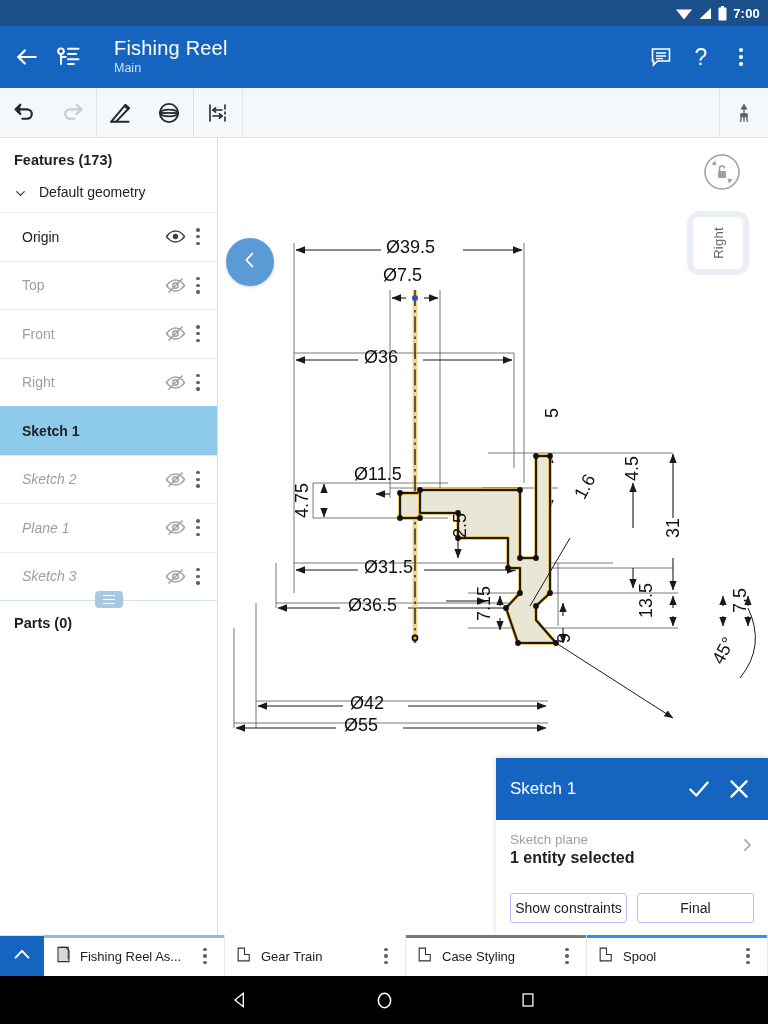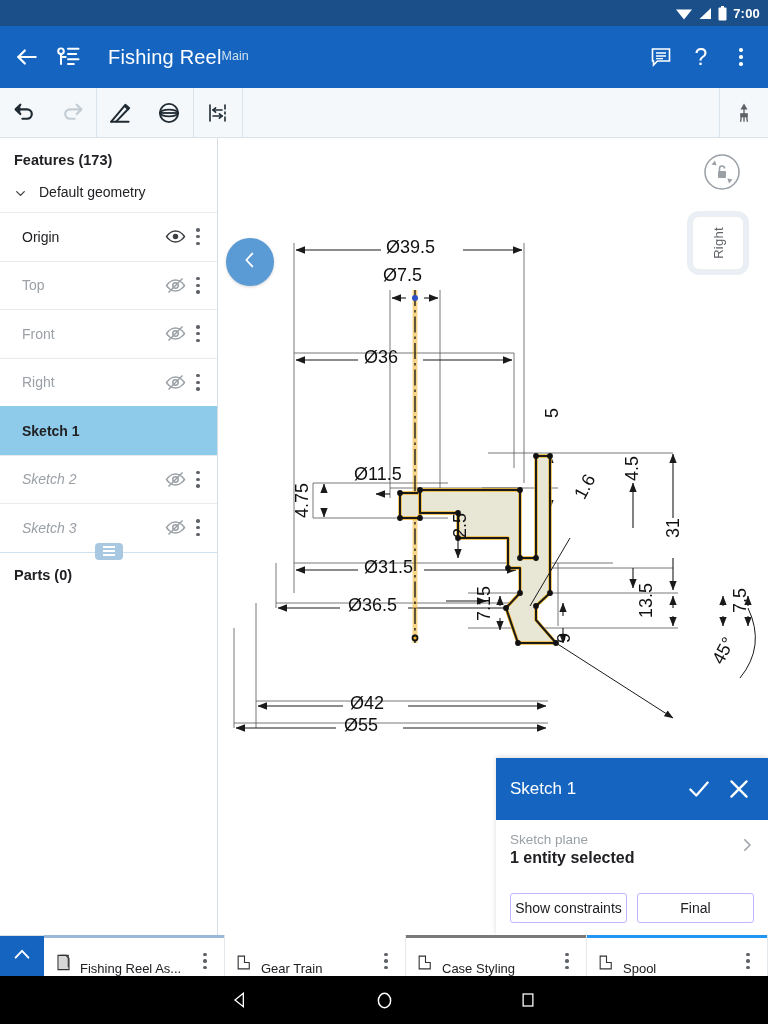--- a/index.html
+++ b/index.html
@@ -19,21 +19,21 @@
   .statusbar .time { color:#fff; font-size:13px; font-weight:600; letter-spacing:.2px;}
   .sb-ico { display:inline-flex; align-items:center; }
 
   
   .appbar {
     height: 62px; background: #1565c0; display:flex; align-items:center;
     padding: 0 14px; gap: 14px; position:relative;
   }
   .appbar .back { width:26px;height:26px;flex:0 0 auto; cursor:pointer;}
   .appbar .verico { width:28px;height:28px;flex:0 0 auto;}
-  .titlewrap { display:flex; flex-direction:row; justify-content:center; line-height:1.05; margin-left:12px;}
+  .titlewrap { display:flex; flex-direction:column; justify-content:center; line-height:1.05; margin-left:18px;}
   .title { color:#fff; font-size:20px; font-weight:400; letter-spacing:.2px;}
   .subtitle { color:#cfe0f2; font-size:12.5px; margin-top:3px;}
   .appbar .spacer{ flex:1 1 auto;}
   .hdr-ico { width:26px; height:26px; display:flex; align-items:center; justify-content:center; cursor:pointer;}
   .hdr-ico.help { color:#fff; font-size:23px; font-weight:400;}
   .dots-v { display:flex; flex-direction:column; gap:3.5px; align-items:center;}
   .dots-v i { width:3.6px;height:3.6px;border-radius:50%; background:#fff; display:block;}
 
   
   .toolbar {
@@ -110,21 +110,21 @@
   .dlg-btns { display:flex; gap:10px; padding:8px 14px 12px 14px;}
   .obtn { flex:1 1 0; height:30px; border:1px solid #c4b5fd; border-radius:3px; background:#fff;
           font-size:14px; color:#202124; font-family:inherit; cursor:pointer;
           display:flex;align-items:center;justify-content:center;margin-top:12px;}
 
   
   .tabbar { position:absolute; left:0; right:0; bottom:48px; height:41px; display:flex; background:#fff;
             border-top:1px solid #d7dee4;}
   .tab-up { width:44px; background:#1565c0; display:flex;align-items:center;justify-content:center; cursor:pointer;}
   .tabs { flex:1 1 auto; display:flex; }
-  .tab { flex:1 1 0; display:flex; align-items:flex-end; gap:7px; padding:0 8px 0 10px;
+  .tab { flex:1 1 0; display:flex; align-items:center; gap:7px; padding:0 8px 0 10px;
          border-right:1px solid #e3e8ec; position:relative; cursor:pointer; min-width:0;}
   .tab .tname { flex:1 1 auto; font-size:13px; color:#202124; white-space:nowrap; overflow:hidden; text-overflow:ellipsis;}
   .tab .topbar { position:absolute; left:0; right:0; top:-1px; height:3px;}
   .tab .kebab i{background:#5f6368;}
 
   
   .navbar { position:absolute;left:0;right:0;bottom:0;height:48px;background:#000;
             display:flex;align-items:center;justify-content:center;gap:118px;}
   .nav-btn{width:26px;height:26px;display:flex;align-items:center;justify-content:center;cursor:pointer;}
 </style>
@@ -350,20 +350,37 @@
         </span>
         <span class="kebab">
             <span>
               <i></i>
               <i></i>
               <i></i>
             </span>
           </span>
       </div>
 
+      <div class="frow italic">
+        <span class="fname">Plane 1</span>
+        <span class="eye">
+          <svg width="21" height="21" viewBox="0 0 24 24" fill="none" stroke="#9aa0a6" stroke-width="1.7">
+            <path d="M1.8 12 S5.6 5.6 12 5.6 S22.2 12 22.2 12 S18.4 18.4 12 18.4 S1.8 12 1.8 12Z"></path>
+            <circle cx="12" cy="12" r="3.1"></circle>
+              <path d="M4 20 L20 4"></path>
+          </svg>
+        </span>
+        <span class="kebab">
+            <span>
+              <i></i>
+              <i></i>
+              <i></i>
+            </span>
+          </span>
+      </div>
 
       <div class="frow italic">
         <span class="fname">Sketch 3</span>
         <span class="eye">
           <svg width="21" height="21" viewBox="0 0 24 24" fill="none" stroke="#9aa0a6" stroke-width="1.7">
             <path d="M1.8 12 S5.6 5.6 12 5.6 S22.2 12 22.2 12 S18.4 18.4 12 18.4 S1.8 12 1.8 12Z"></path>
             <circle cx="12" cy="12" r="3.1"></circle>
               <path d="M4 20 L20 4"></path>
           </svg>
         </span>

